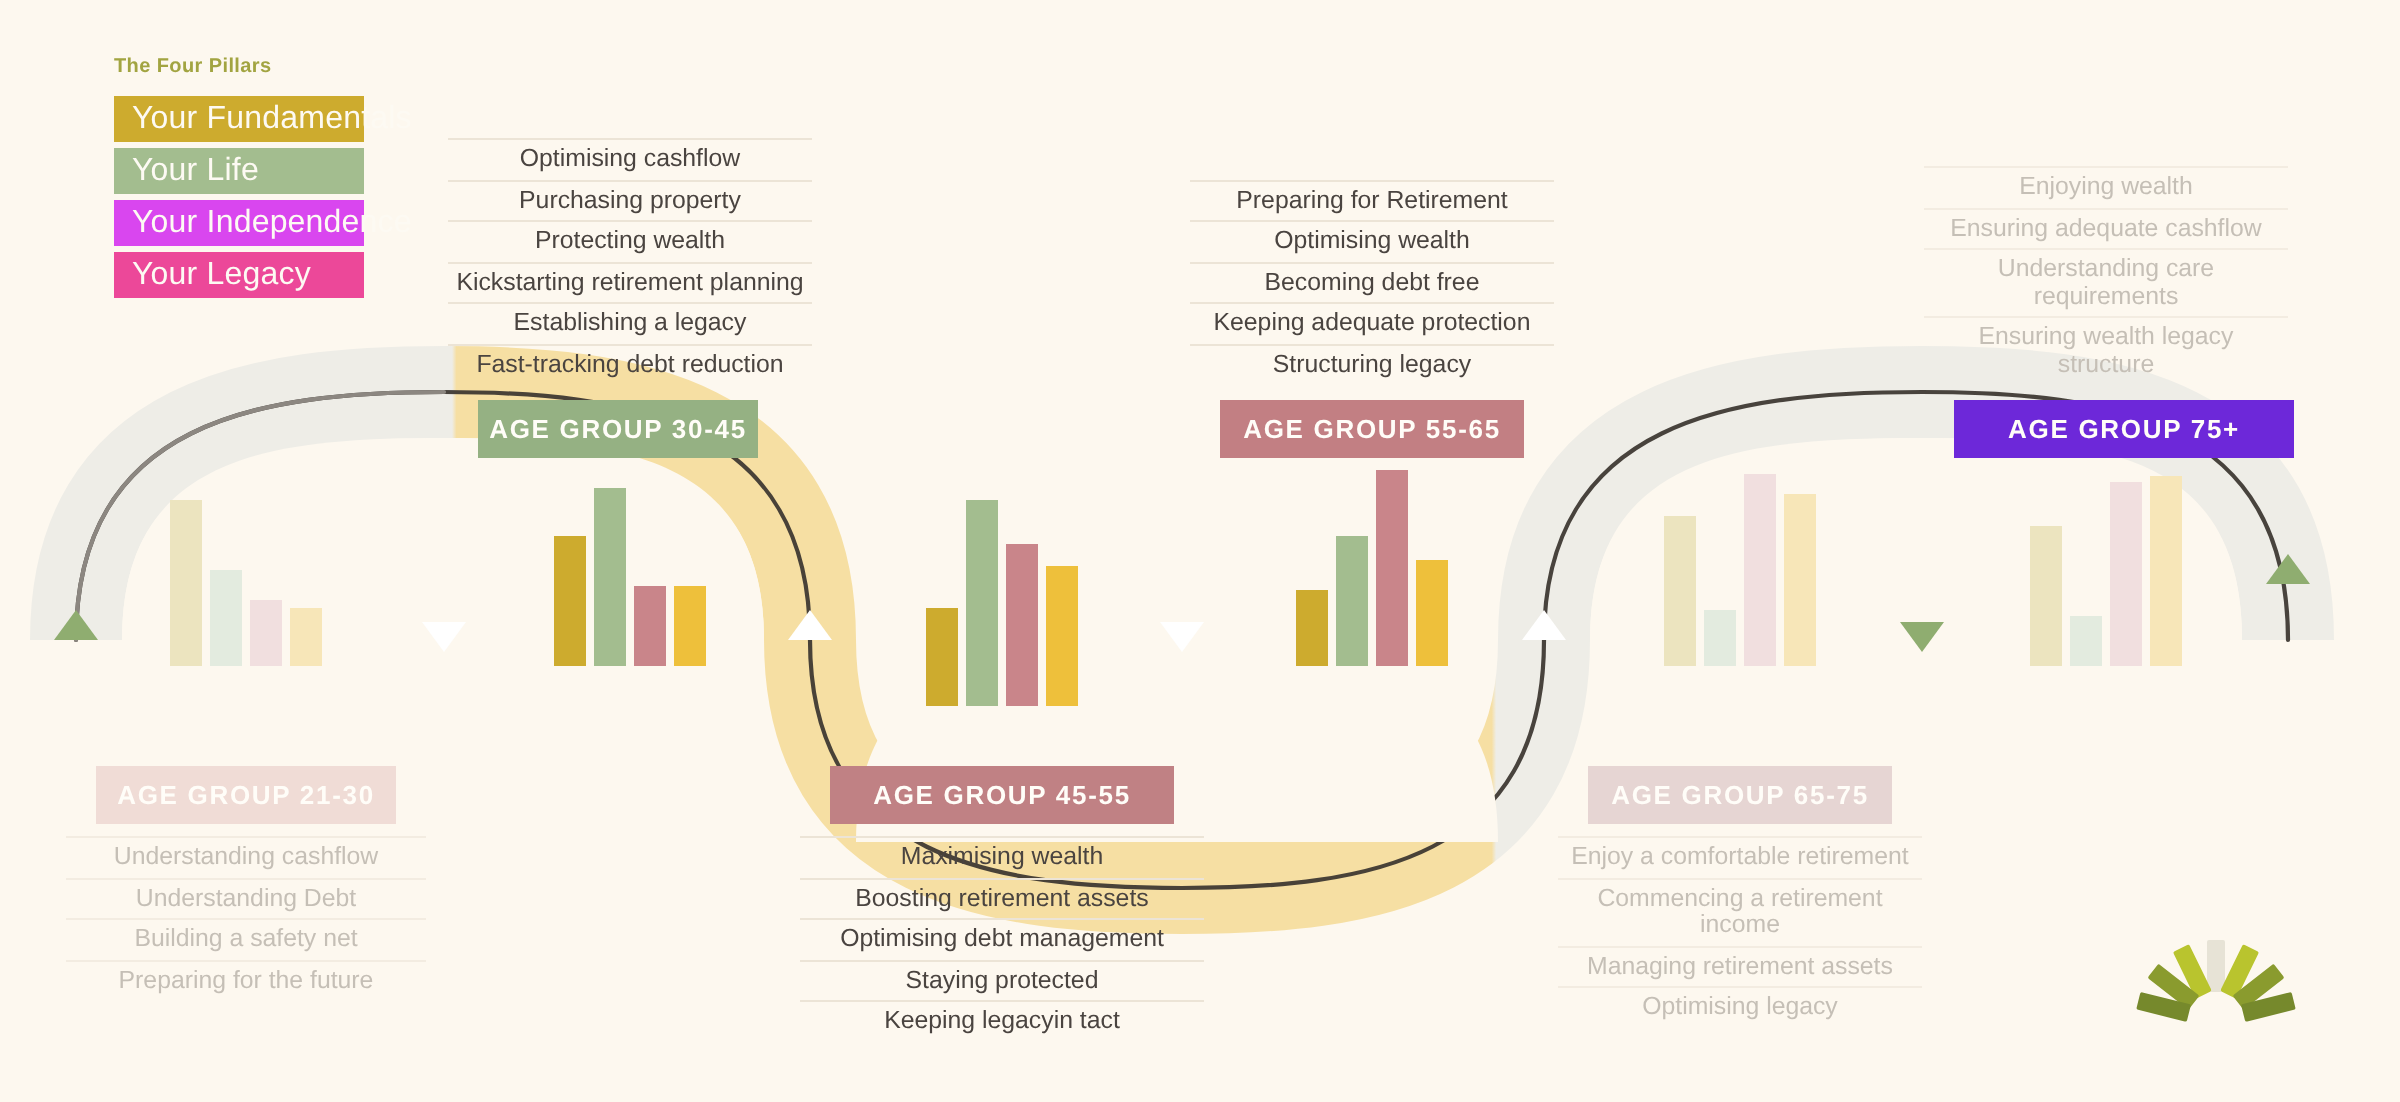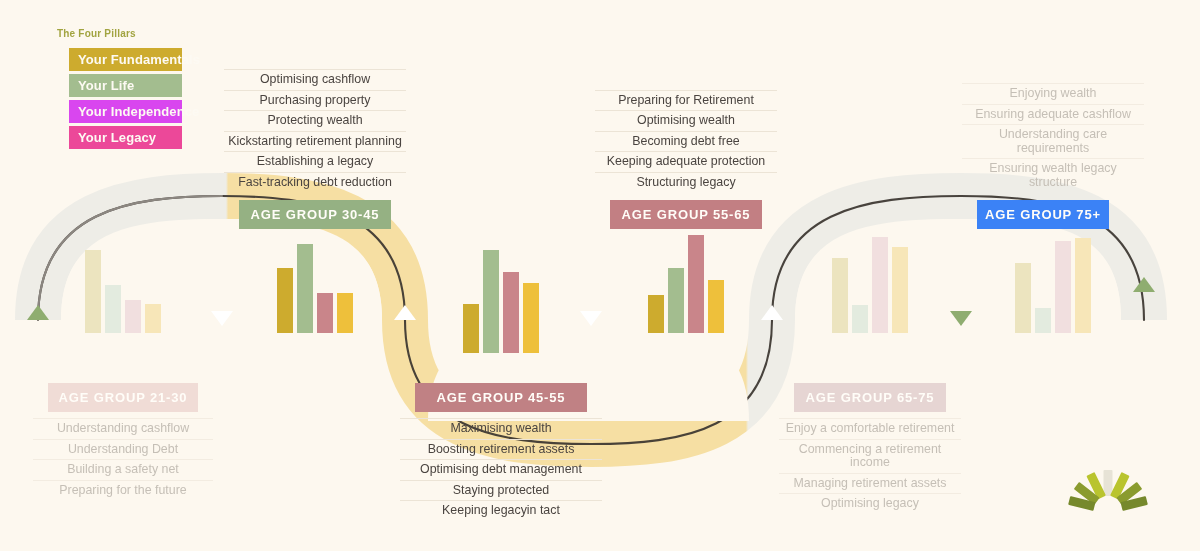--- a/index.html
+++ b/index.html
@@ -28,25 +28,24 @@
     position: absolute; left: 57px; top: 28px;
     width: 125px;
   }
   #legend-title {
     font-size: 10px; font-weight: bold;
     color: #a2a441; letter-spacing: .2px;
     margin-bottom: 9px;
   }
   .pillar {
     height: 23px; line-height: 23px;
-    color: #fdfaf3; font-size: 13px; font-weight: bold;
+    color: #fdfaf3; font-size: 16px; font-weight: normal;
     padding-left: 9px; margin-bottom: 3px;
     letter-spacing: .1px;
     white-space: nowrap;
-    margin-left: 12px;
   }
 
   
   .group { position: absolute; }
   .badge {
     height: 29px; line-height: 29px;
     text-align: center;
     color: #fffdf8;
     font-size: 13px; font-weight: bold;
     letter-spacing: .85px;
@@ -160,21 +159,21 @@
         <div class="item">Understanding Debt</div>
         <div class="item">Building a safety net</div>
         <div class="item">Preparing for the future</div>
       </div>
       <div class="bars" style="left: 85px; top: 223px; height: 110px;">
         <div class="bar" title="Your Fundamentals" style="height: 83px; background: rgb(236, 228, 191);"></div>
         <div class="bar" title="Your Life" style="height: 48px; background: rgb(227, 235, 223);"></div>
         <div class="bar" title="Your Independence" style="height: 33px; background: rgb(241, 223, 223);"></div>
         <div class="bar" title="Your Legacy" style="height: 29px; background: rgb(247, 230, 184);"></div>
       </div>
-      <div class="group badge" style="left: 239px; top: 200px; width: 152px; background: rgb(149, 177, 131);">AGE GROUP 30-45</div>
+      <div class="group badge" style="left: 239px; top: 200px; width: 140px; background: rgb(149, 177, 131);">AGE GROUP 30-45</div>
       <div class="group items" style="left: 224px; width: 182px; bottom: 359px;">
         <div class="item first">Optimising cashflow</div>
         <div class="item">Purchasing property</div>
         <div class="item">Protecting wealth</div>
         <div class="item">Kickstarting retirement planning</div>
         <div class="item">Establishing a legacy</div>
         <div class="item">Fast-tracking debt reduction</div>
       </div>
       <div class="bars" style="left: 277px; top: 223px; height: 110px;">
         <div class="bar" title="Your Fundamentals" style="height: 65px; background: rgb(205, 171, 46);"></div>
@@ -216,21 +215,21 @@
         <div class="item">Commencing a retirement income</div>
         <div class="item">Managing retirement assets</div>
         <div class="item">Optimising legacy</div>
       </div>
       <div class="bars" style="left: 832px; top: 223px; height: 110px;">
         <div class="bar" title="Your Fundamentals" style="height: 75px; background: rgb(236, 228, 191);"></div>
         <div class="bar" title="Your Life" style="height: 28px; background: rgb(227, 235, 223);"></div>
         <div class="bar" title="Your Independence" style="height: 96px; background: rgb(241, 223, 223);"></div>
         <div class="bar" title="Your Legacy" style="height: 86px; background: rgb(247, 230, 184);"></div>
       </div>
-      <div class="group badge faded" style="left: 977px; top: 200px; width: 132px; background: #3b82f6;">AGE GROUP 75+</div>
+      <div class="group badge faded" style="left: 977px; top: 200px; width: 170px; background: #6d28d9;">AGE GROUP 75+</div>
       <div class="group items faded" style="left: 962px; width: 182px; bottom: 359px;">
         <div class="item first">Enjoying wealth</div>
         <div class="item">Ensuring adequate cashflow</div>
         <div class="item">Understanding care requirements</div>
         <div class="item">Ensuring wealth legacy structure</div>
       </div>
       <div class="bars" style="left: 1015px; top: 223px; height: 110px;">
         <div class="bar" title="Your Fundamentals" style="height: 70px; background: rgb(236, 228, 191);"></div>
         <div class="bar" title="Your Life" style="height: 25px; background: rgb(227, 235, 223);"></div>
         <div class="bar" title="Your Independence" style="height: 92px; background: rgb(241, 223, 223);"></div>

